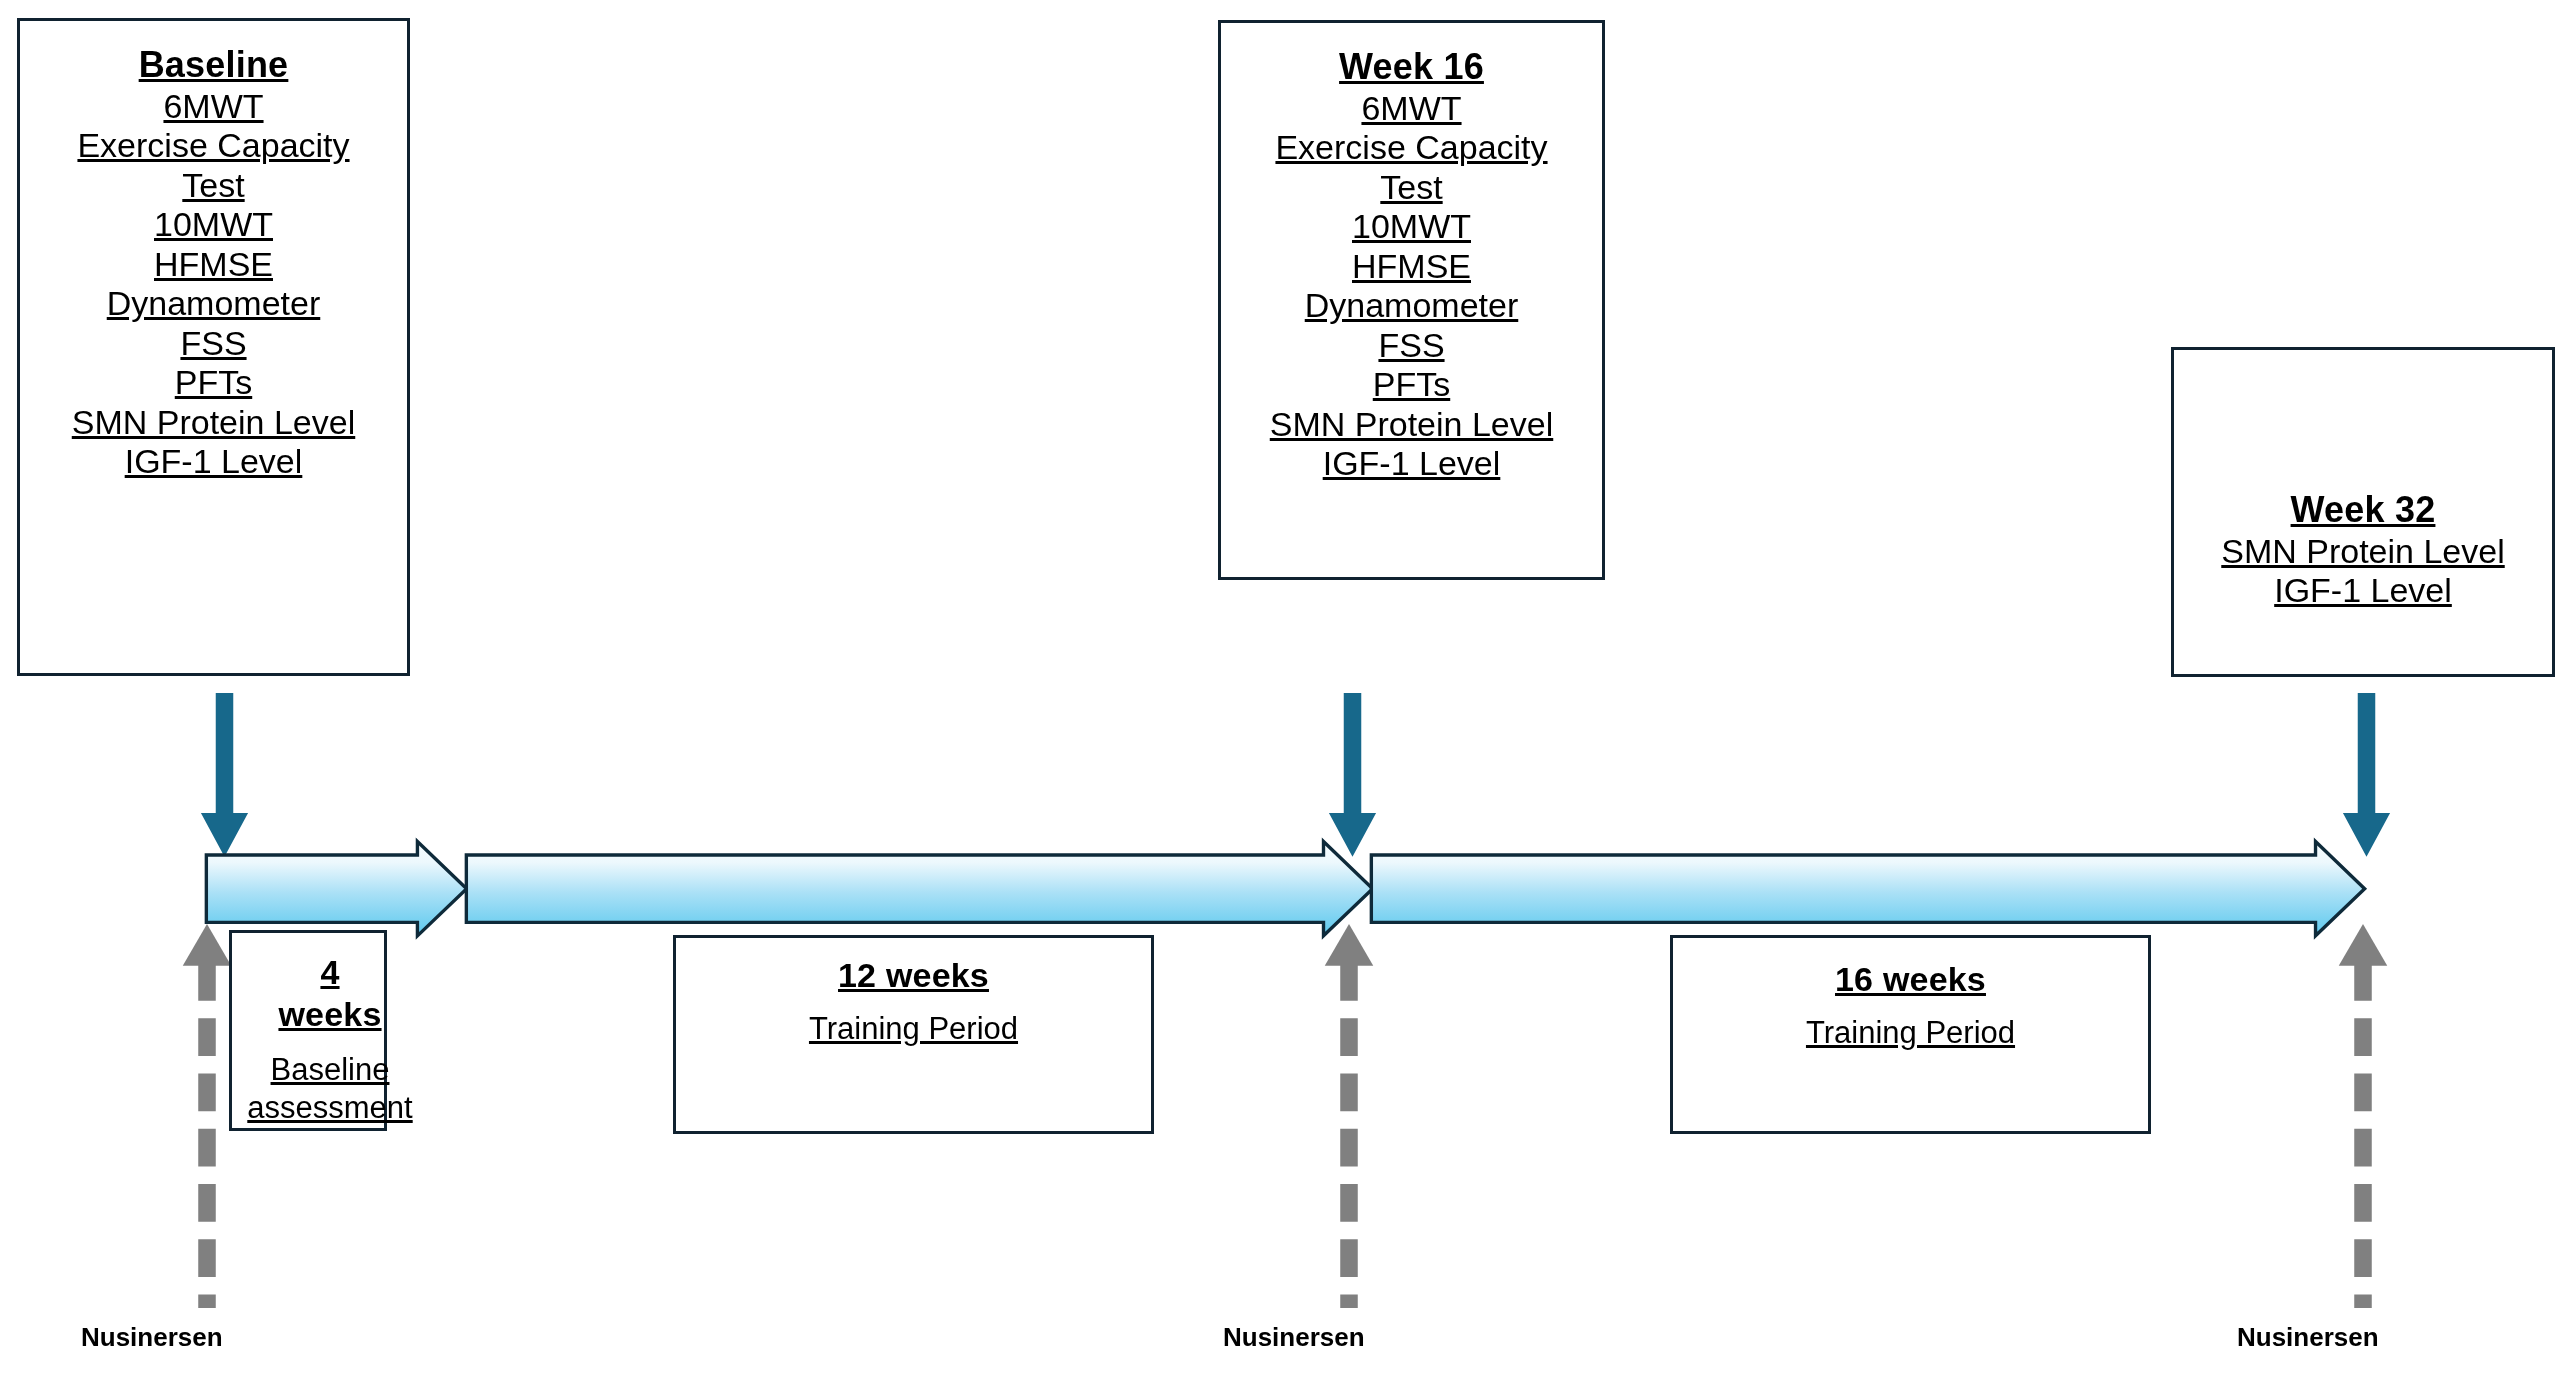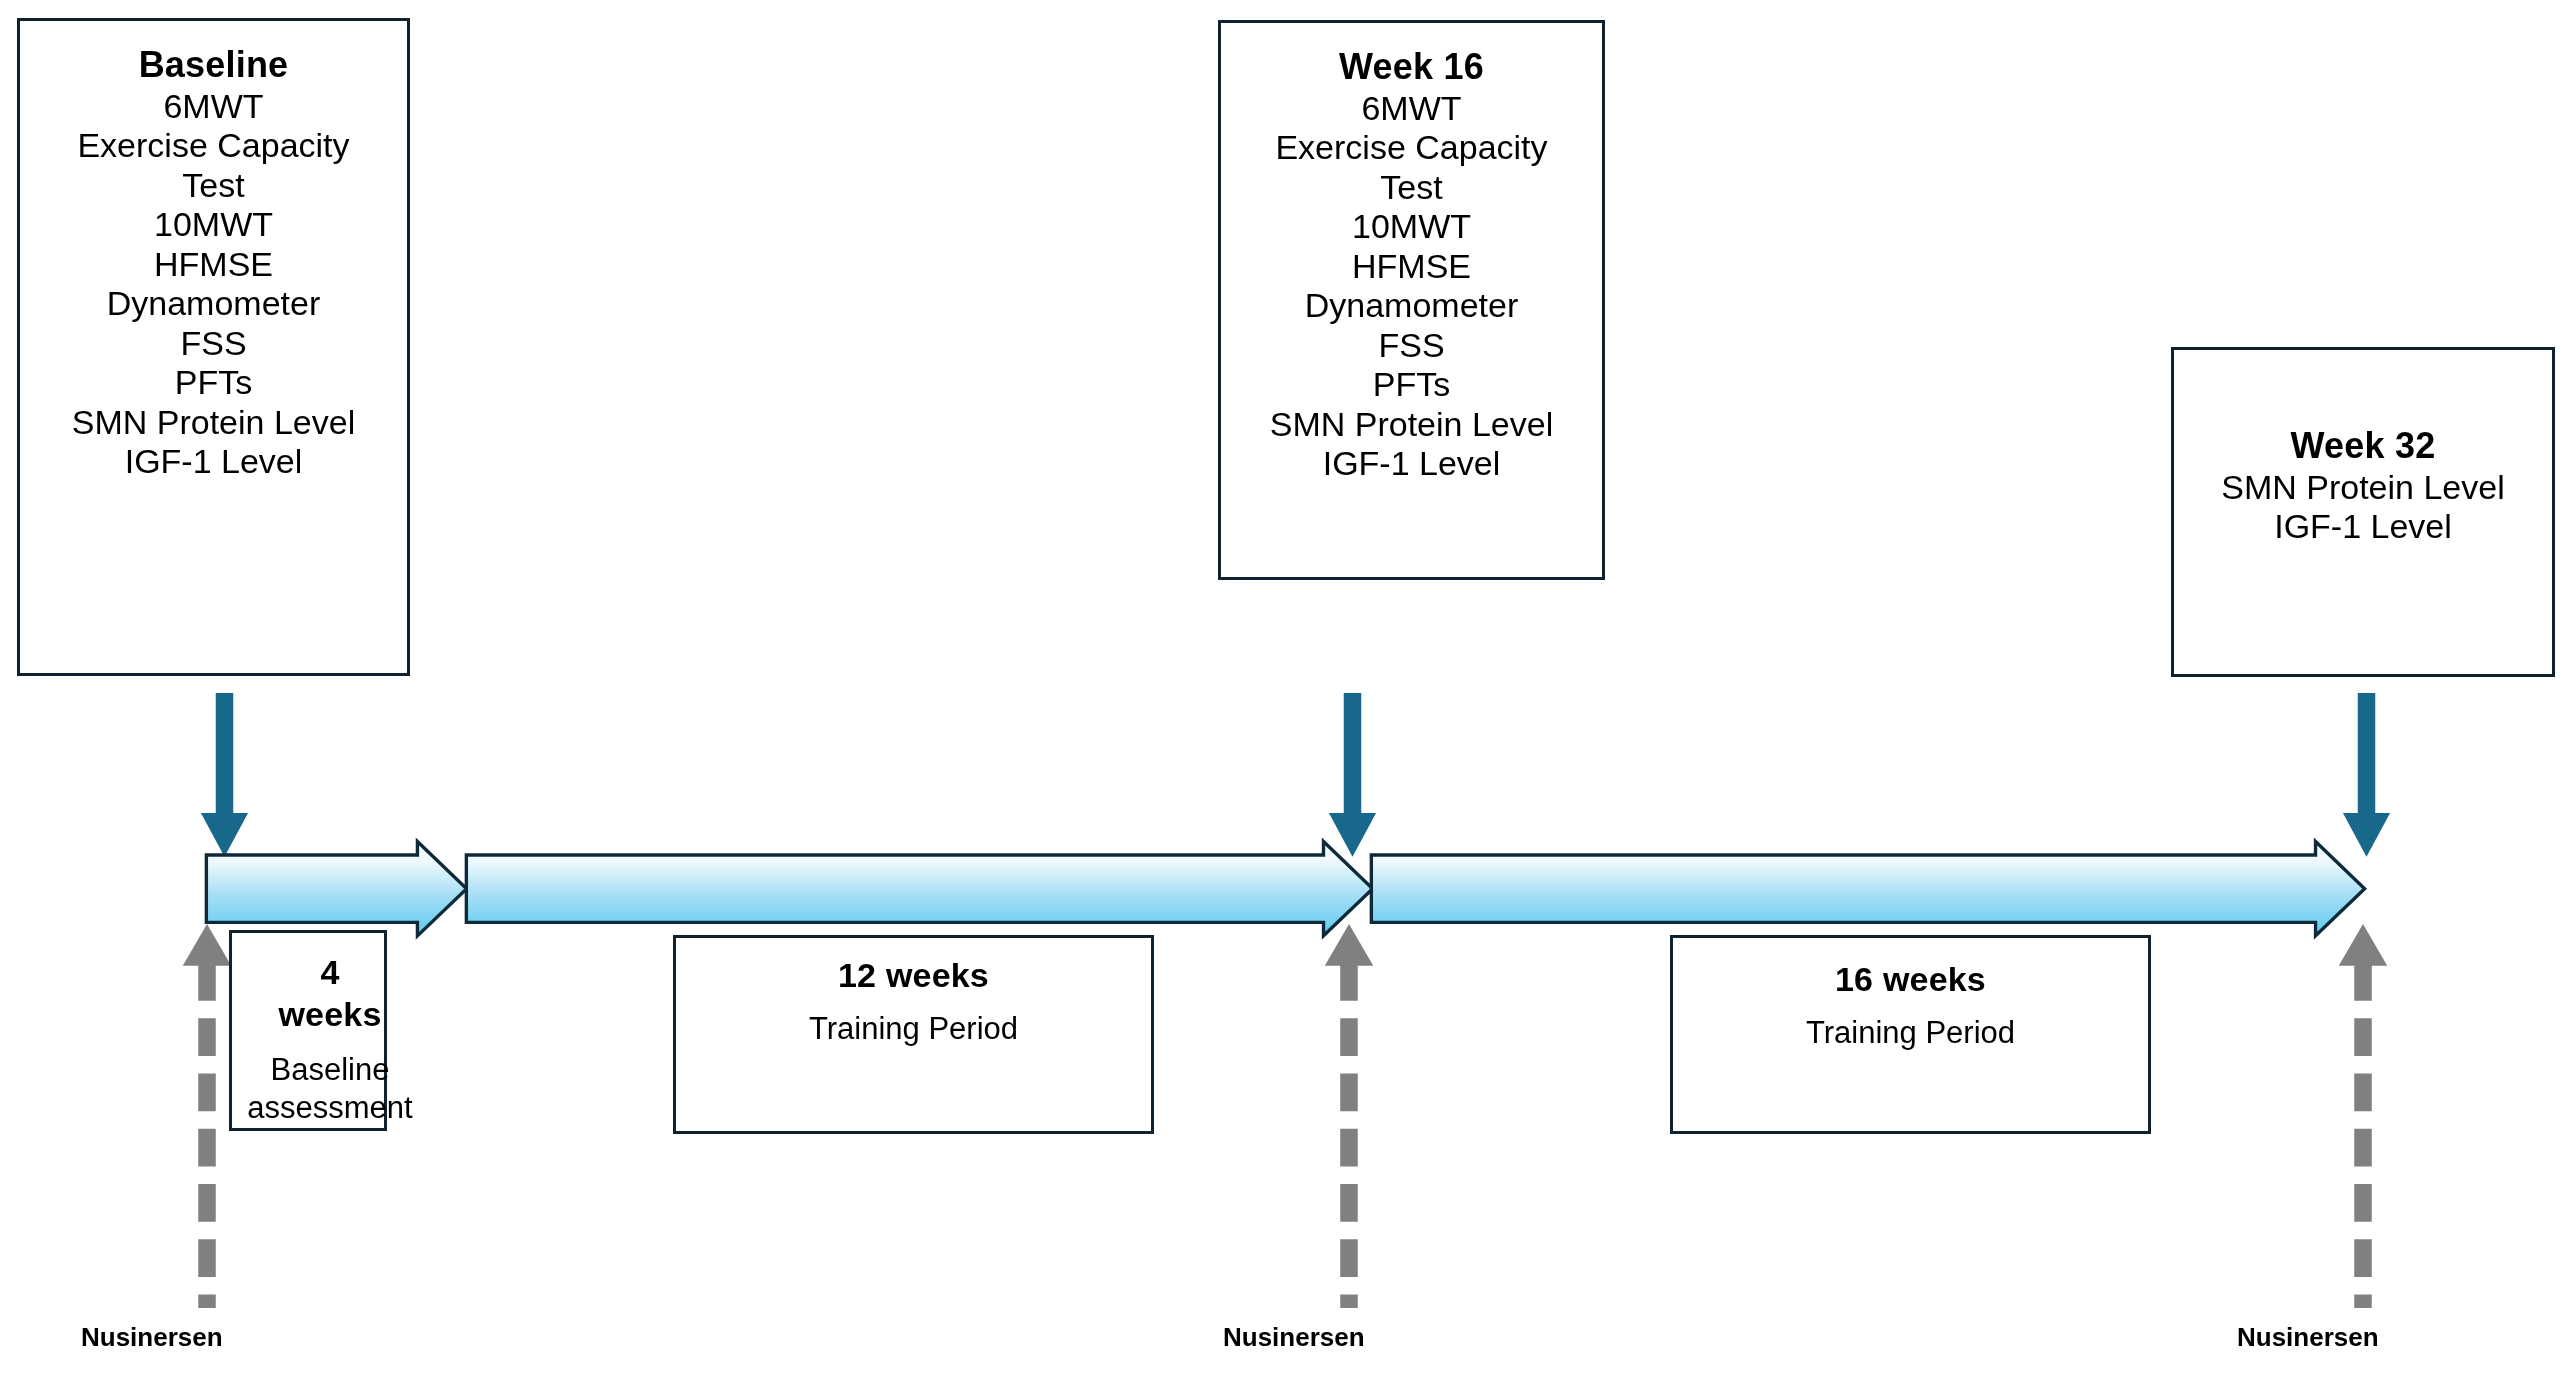--- a/index.html
+++ b/index.html
@@ -22,20 +22,21 @@
   .box {
     position: absolute;
     box-sizing: border-box;
     border: 3.4px solid #102230;
     background: #ffffff;
     text-align: center;
     color: #000000;
     display: flex;
     flex-direction: column;
     align-items: center;
+    text-decoration: underline;
   }
   .box-title {
     font-weight: bold;
     letter-spacing: 0.2px;
   }
   .box-line {
     font-weight: normal;
   }
 
   
@@ -96,21 +97,21 @@
     <div class="box-line">Test</div>
     <div class="box-line">10MWT</div>
     <div class="box-line">HFMSE</div>
     <div class="box-line">Dynamometer</div>
     <div class="box-line">FSS</div>
     <div class="box-line">PFTs</div>
     <div class="box-line">SMN Protein Level</div>
     <div class="box-line">IGF-1 Level</div>
   </div>
 
-  <div class="box assess" style="left:2171px; top:347px; width:384px; height:330px; padding-top:75px;">
+  <div class="box assess" style="left:2171px; top:347px; width:384px; height:330px; padding-top:75px;justify-content:center;">
     <div class="box-title">Week 32</div>
     <div class="box-line">SMN Protein Level</div>
     <div class="box-line">IGF-1 Level</div>
   </div>
 
   <div class="down-arrow" style="left:194px; top:693px;">
     <svg width="61" height="165" viewBox="0 0 90 245">
       <polygon points="32,0 58,0 58,178 80,178 45,243 10,178 32,178" fill="#17688B"></polygon>
     </svg>
   </div>

